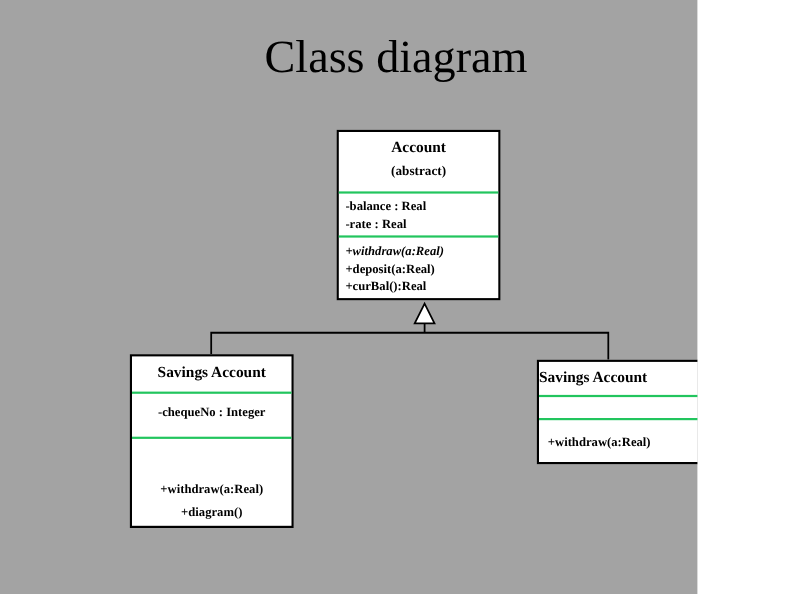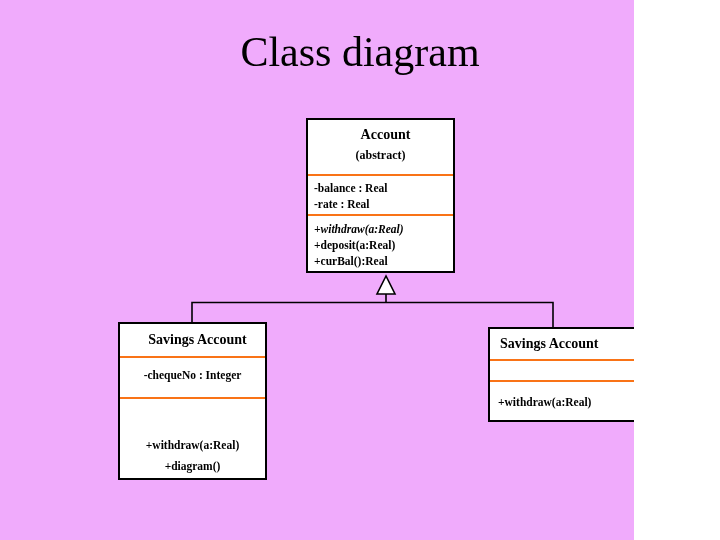--- a/index.html
+++ b/index.html
@@ -4,21 +4,21 @@
 <style>
   html, body {
     margin: 0;
     padding: 0;
     background: #ffffff;
   }
   .slide {
     position: relative;
     width: 634px;
     height: 540px;
-    background: #f0abfc;
+    background: #a3a3a3;
     overflow: hidden;
     font-family: "Liberation Serif", "DejaVu Serif", serif;
     color: #000000;
   }
   .slide-title {
     position: absolute;
     top: 26px;
     left: 0;
     width: 720px;
     margin: 0;
@@ -35,28 +35,27 @@
     background: #ffffff;
     display: flex;
     flex-direction: column;
     font-weight: bold;
   }
   .compartment {
     box-sizing: border-box;
     overflow: hidden;
   }
   .compartment + .compartment {
-    border-top: 2px solid #f97316;
+    border-top: 2px solid #22c55e;
   }
   .class-name {
     text-align: center;
     font-size: 14px;
     font-weight: bold;
     line-height: 18px;
-    padding-left: 10px;
   }
   .stereotype {
     text-align: center;
     font-size: 12px;
     font-weight: bold;
     line-height: 16px;
     margin-top: 3px;
   }
   .member {
     font-size: 11.5px;

